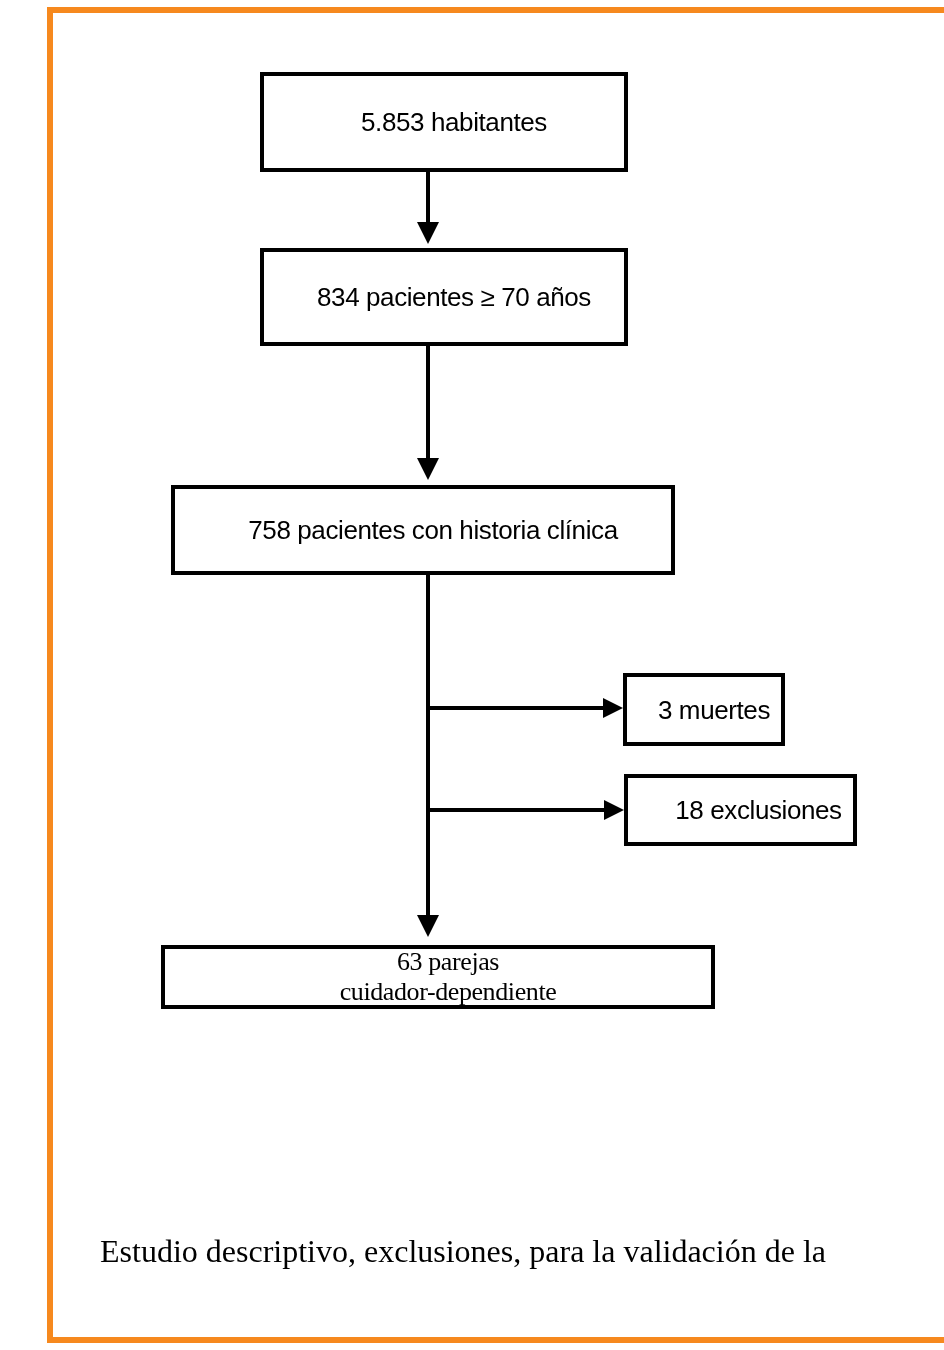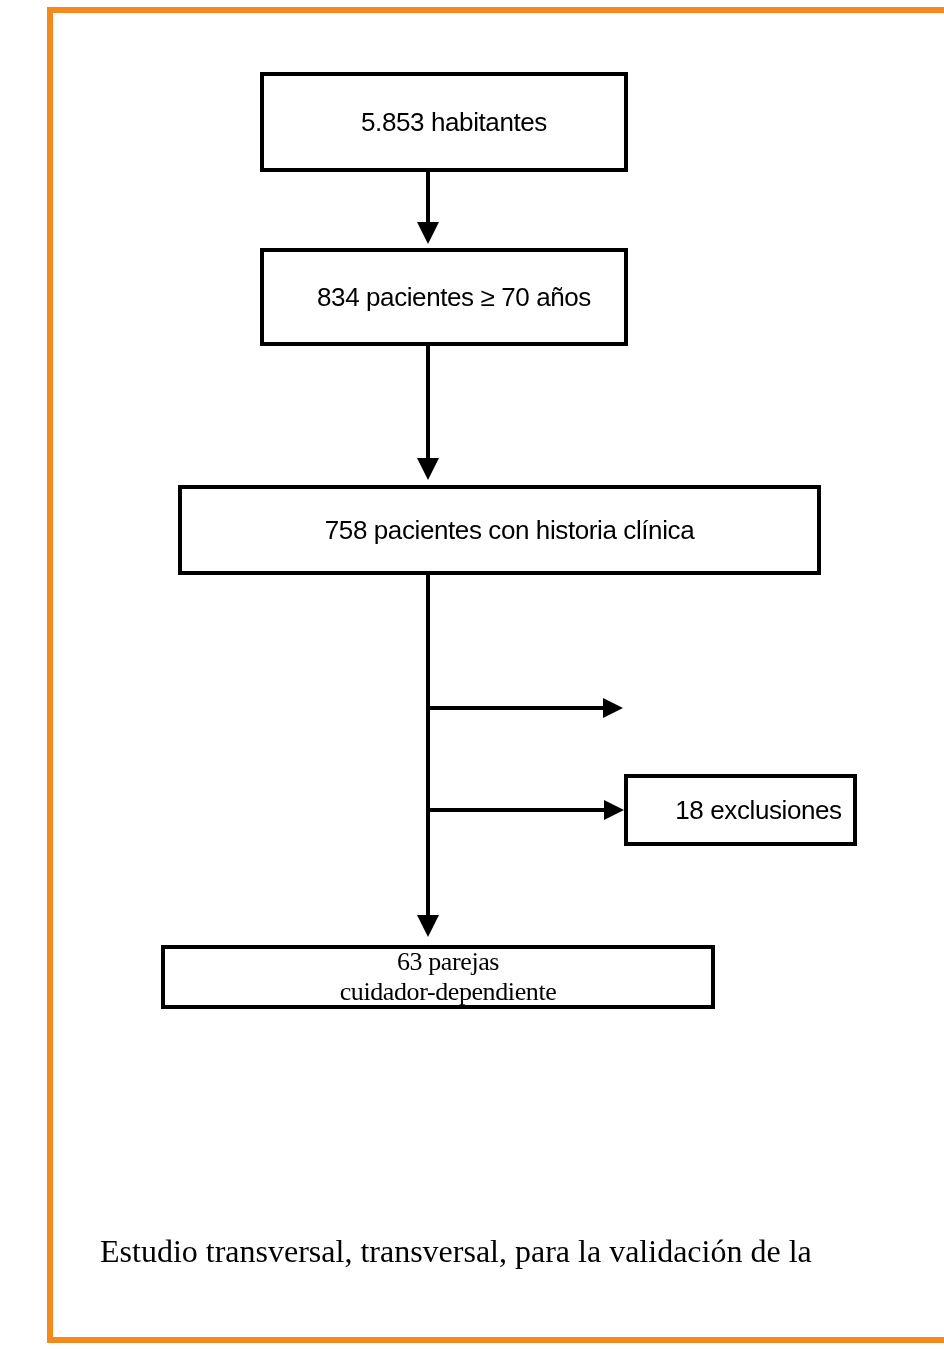--- a/index.html
+++ b/index.html
@@ -28,21 +28,21 @@
     align-items: center;
     justify-content: center;
     text-align: center;
     font-size: 26px;
     letter-spacing: -0.4px;
     color: #000000;
     line-height: 30px;
   }
   .node-habitantes   { left: 220px; top: 72px;  width: 368px; height: 100px; }
   .node-pacientes70  { left: 220px; top: 248px; width: 368px; height: 98px; text-align: right;  }
-  .node-historia     { left: 138px; top: 485px; width: 643px; height: 90px;  }
+  .node-historia     { left: 131px; top: 485px; width: 504px; height: 90px;  }
   .node-muertes      { left: 583px; top: 673px; width: 162px; height: 73px;  }
   .node-exclusiones  { left: 584px; top: 774px; width: 233px; height: 72px; padding-left: 16px;  }
   .node-parejas      { left: 121px; top: 945px; width: 554px; height: 64px; font-family: Liberation Serif, serif;  }
 
   .vline { position: absolute; width: 4px; background: #000000; }
   .vline-1 { left: 386px; top: 172px; height: 50px; }
   .vline-2 { left: 386px; top: 346px; height: 112px; }
   .vline-3 { left: 386px; top: 575px; height: 340px; }
 
   .hline { position: absolute; height: 4px; background: #000000; }
@@ -101,20 +101,23 @@
   </div>
 
   <div class="node node-pacientes70">
     <span>834 pacientes ≥ 70 años</span>
   </div>
 
   <div class="node node-historia">
     <span>758 pacientes con historia clínica</span>
   </div>
 
+  <div class="node node-muertes">
+    <span>3 muertes</span>
+  </div>
 
   <div class="node node-exclusiones">
     <span>18 exclusiones</span>
   </div>
 
   <div class="node node-parejas">
     <span>63 parejas</span>
     <span>cuidador-dependiente</span>
   </div>
 
@@ -128,16 +131,16 @@
   <div class="head-down head-down-3"></div>
 
   <div class="hline hline-muertes"></div>
   <div class="head-right head-right-muertes"></div>
 
   <div class="hline hline-exclusiones"></div>
   <div class="head-right head-right-exclusiones"></div>
 
 
   <div class="fig-caption">
-    <div class="cap-line">Estudio transversal, transversal, para la validación de la</div>
+    <div class="cap-line">Estudio descriptivo, exclusiones, para la validación de la</div>
   </div>
 
 </div>
 
 </body></html>

